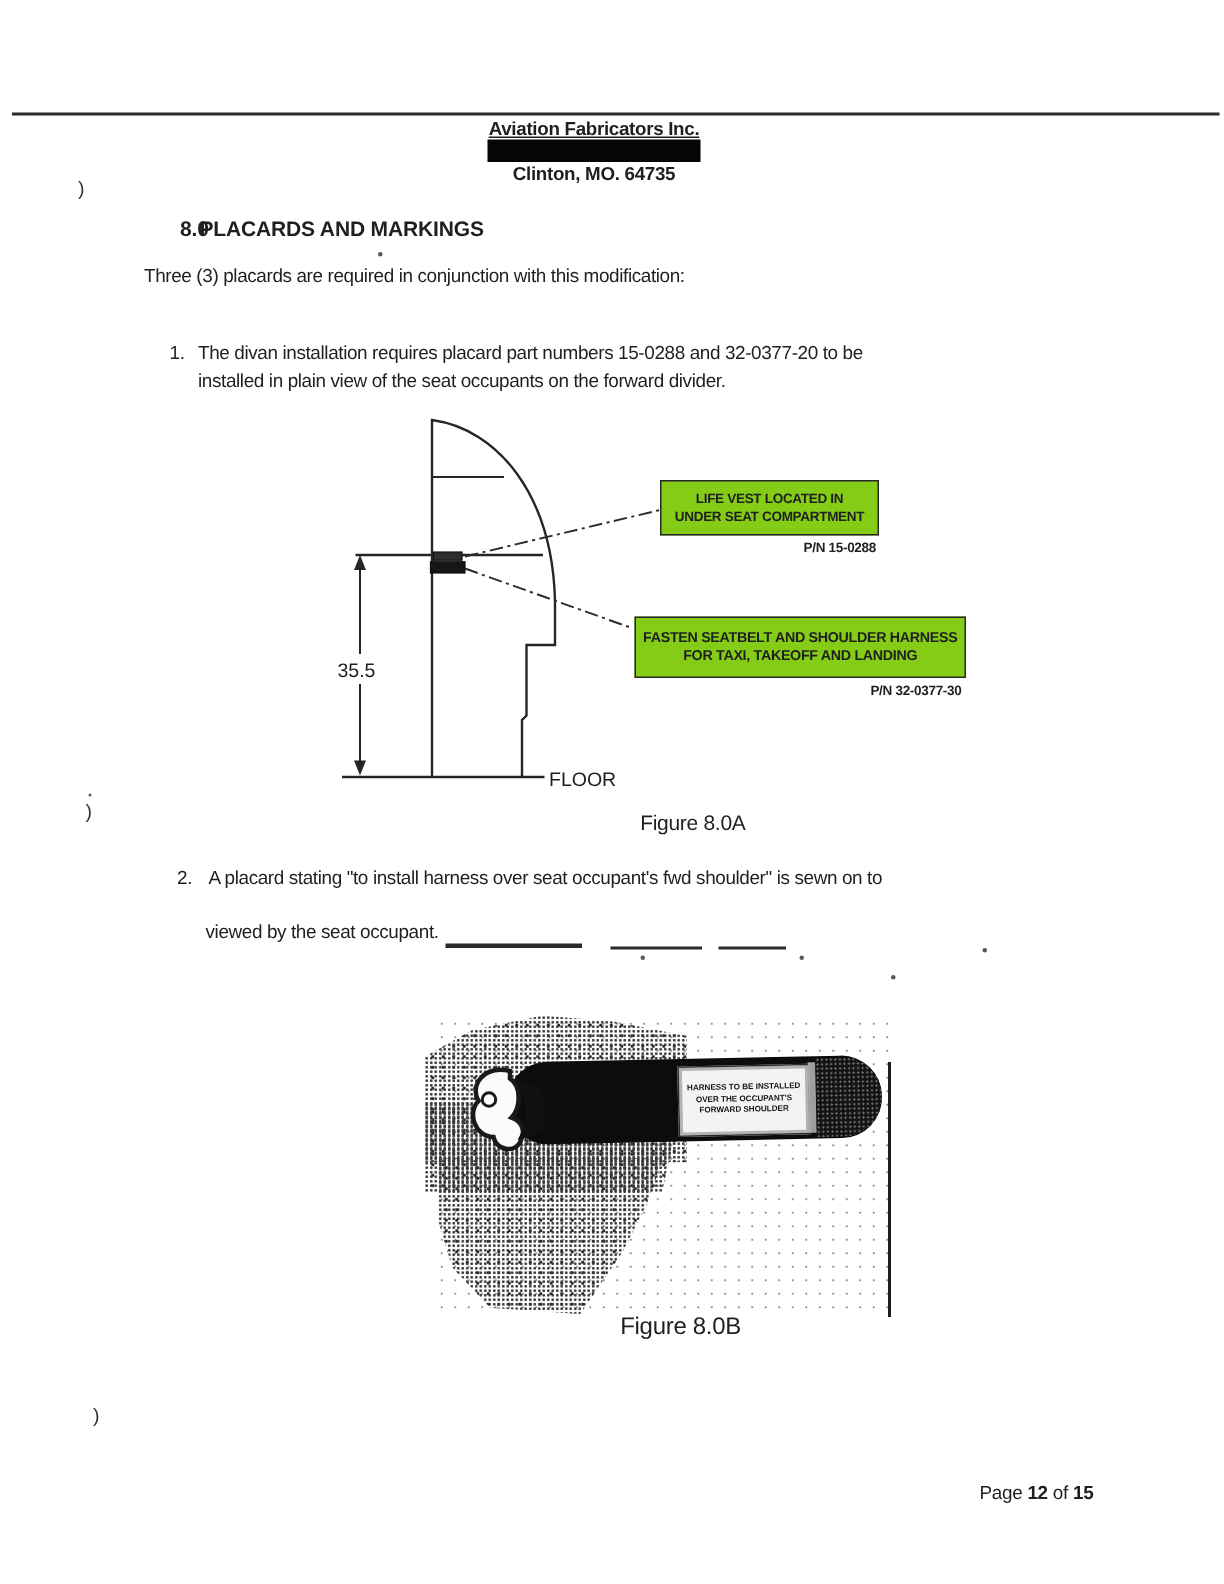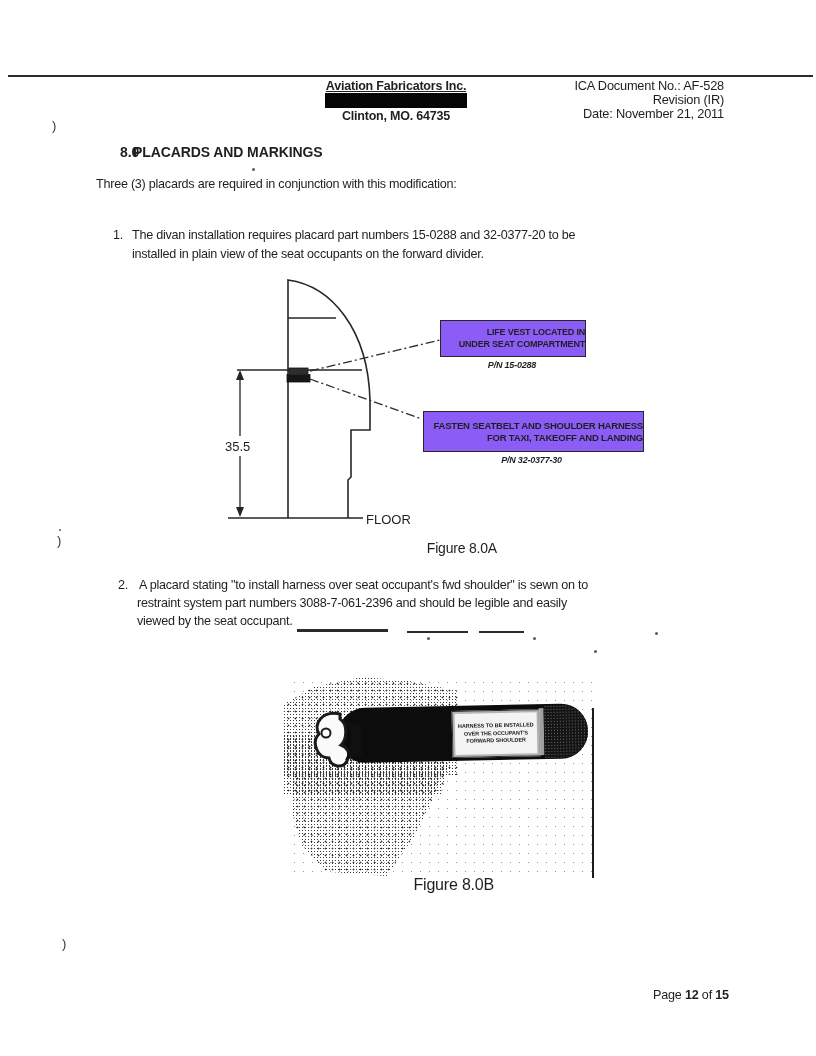--- a/index.html
+++ b/index.html
@@ -13,24 +13,24 @@
   .hdr-left{left:316px;top:79px;width:160px;text-align:center;font-size:12.5px;font-weight:bold;letter-spacing:-0.2px;}
   .hdr-company{text-decoration:underline;}
   .redact{left:325px;top:93px;width:142px;height:15px;background:#050505;}
   .hdr-city{left:316px;top:109px;width:160px;text-align:center;font-size:12.5px;font-weight:bold;letter-spacing:-0.2px;}
   .hdr-right{left:470px;top:79px;width:254px;text-align:right;font-size:12.8px;line-height:14.2px;letter-spacing:-0.2px;}
   
   .h8{top:144px;font-size:14px;font-weight:bold;letter-spacing:-0.1px;}
   .body-line{font-size:12.6px;letter-spacing:-0.25px;white-space:nowrap;}
   .margin-mark{font-size:13px;color:#333;}
   
-  .callout{border:1.5px solid #262626;background:#8b5cf6;text-align:center;
+  .callout{border:1.5px solid #262626;background:#84cc16;text-align:center;
            font-size:9px;font-weight:bold;line-height:11.5px;letter-spacing:-0.2px;
-           display:flex;flex-direction:column;justify-content:center;align-items:flex-end;}
-  .pn{font-size:9px;font-weight:bold;text-align:center;letter-spacing:-0.2px;font-style:italic;}
+           display:flex;flex-direction:column;justify-content:center;}
+  .pn{font-size:9px;font-weight:bold;text-align:right;letter-spacing:-0.2px;}
   .figcap{font-weight:normal;text-align:right;letter-spacing:-0.2px;}
   
   .noise{background-image:radial-gradient(circle,#383838 0.8px,rgba(0,0,0,0) 0.95px),
                           radial-gradient(circle,#2c2c2c 0.9px,rgba(0,0,0,0) 1.05px);
          background-size:3px 3px,7px 7px;background-position:0 0,2px 3px;}
   .noise-sparse{background-image:radial-gradient(circle,#3f3f3f 0.8px,rgba(0,0,0,0) 1px);
          background-size:9px 9px;opacity:.55;}
   .strap{left:338px;top:708px;width:250px;height:55px;background:#0c0c0c;border-radius:27px;
          transform:rotate(-1.2deg);transform-origin:20px 50%;}
   .strap-label{position:absolute;left:114px;top:5px;width:86px;height:45px;background:#f3f3f3;
@@ -50,25 +50,20 @@
 <div class="page">
 
   <div class="abs rule" style="left:8px;top:75px;width:805px;height:2px;"></div>
 
   <div class="abs hdr-left">
     <span class="hdr-company nowrap">Aviation Fabricators Inc.</span>
   </div>
   <div class="abs redact"></div>
   <div class="abs hdr-city nowrap">Clinton, MO.  64735</div>
 
-  <div class="abs hdr-right">
-    <div>ICA Document No.: AF-528</div>
-    <div>Revision (IR)</div>
-    <div>Date: November 21, 2011</div>
-  </div>
 
   <div class="abs margin-mark" style="left:52px;top:118px;">)</div>
   <div class="abs margin-mark" style="left:57px;top:533px;">)</div>
   <div class="abs margin-mark" style="left:62px;top:936px;">)</div>
 
   <div class="abs h8" style="left:97px;padding-left:23px;">8.0</div>
   <div class="abs h8" style="left:133px;">PLACARDS AND MARKINGS</div>
 
   <div class="abs body-line" style="left:96px;top:177px;">Three (3) placards are required in conjunction with this modification:</div>
 
@@ -108,21 +103,20 @@
   <div class="abs callout" style="left:423px;top:411px;width:219px;height:39px;font-size:9.5px;">
     <div>FASTEN SEATBELT AND SHOULDER HARNESS</div>
     <div>FOR TAXI, TAKEOFF AND LANDING</div>
   </div>
   <div class="abs pn" style="left:422px;top:455px;width:219px;">P/N 32-0377-30</div>
 
   <div class="abs figcap" style="left:377px;top:540px;width:120px;font-size:14px;">Figure 8.0A</div>
 
   <div class="abs body-line" style="left:118px;top:578px;">2.</div>
   <div class="abs body-line" style="left:139px;top:578px;">A placard stating "to install harness over seat occupant's fwd shoulder" is sewn on to</div>
-  <div class="abs body-line" style="left:137px;top:596px;">restraint system part numbers 3088-7-061-2396 and should be legible and easily</div>
   <div class="abs body-line" style="left:137px;top:614px;">viewed by the seat occupant.</div>
 
   <div class="abs useg" style="left:297px;top:629px;width:91px;height:2.5px;"></div>
   <div class="abs useg" style="left:407px;top:631px;width:61px;"></div>
   <div class="abs useg" style="left:479px;top:631px;width:45px;"></div>
   <div class="abs speck" style="left:252px;top:168px;"></div>
   <div class="abs speck" style="left:427px;top:637px;"></div>
   <div class="abs speck" style="left:533px;top:637px;"></div>
   <div class="abs speck" style="left:594px;top:650px;"></div>
   <div class="abs speck" style="left:655px;top:632px;"></div>

